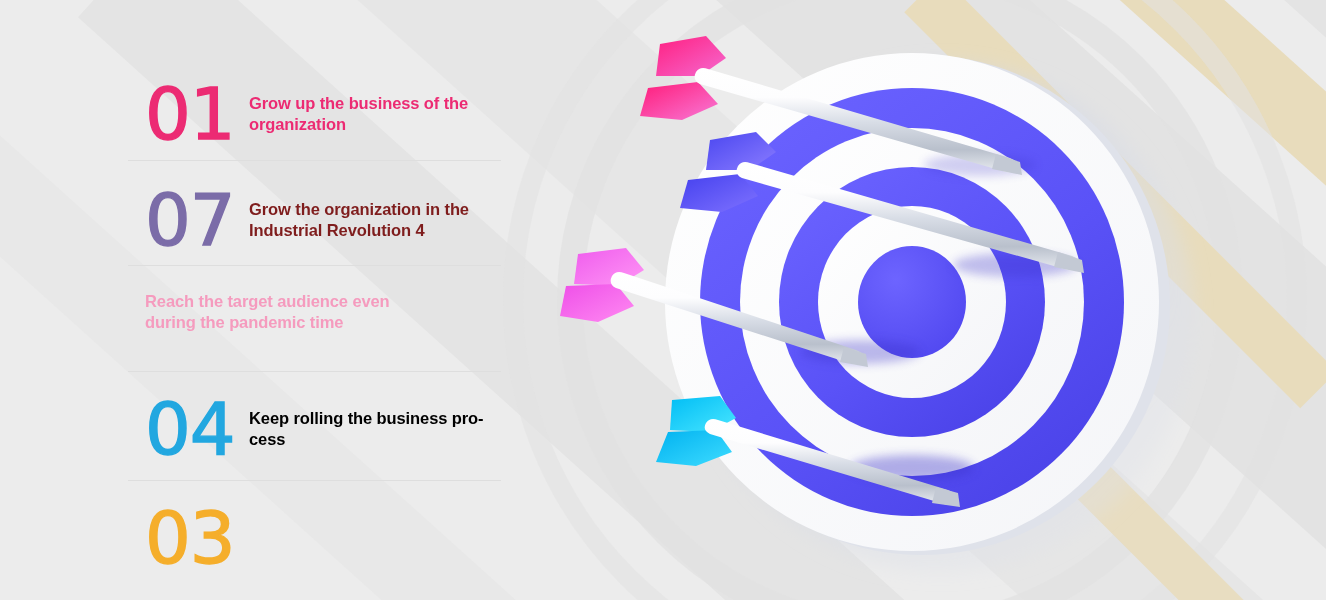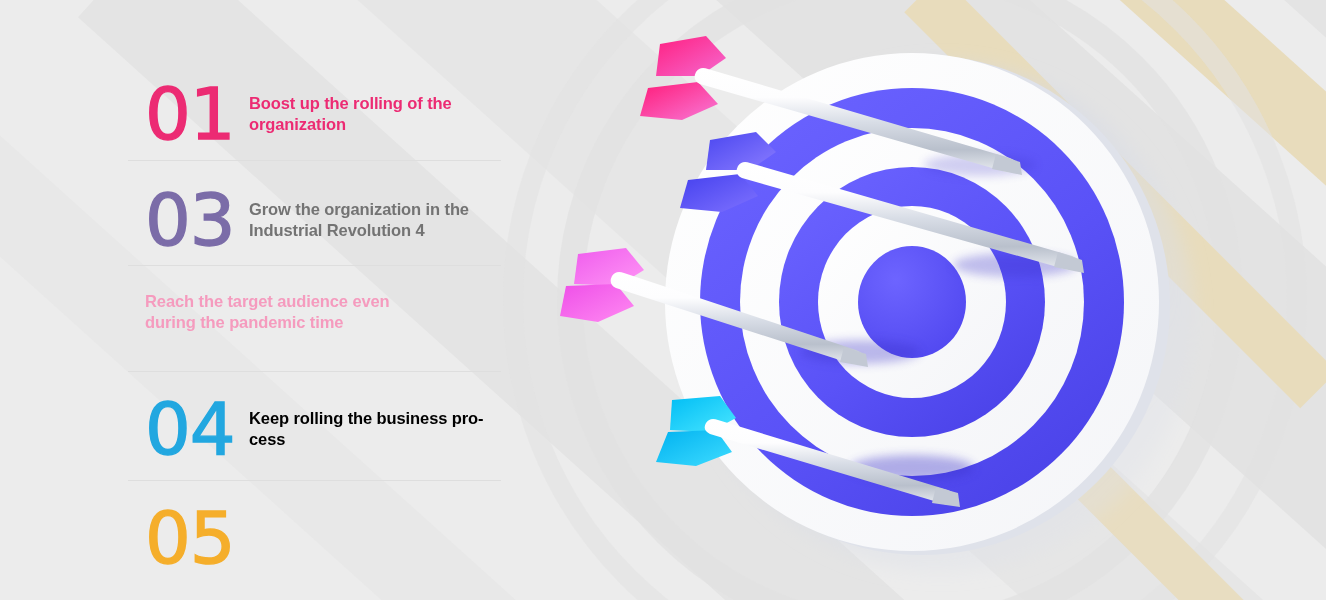--- a/index.html
+++ b/index.html
@@ -191,35 +191,35 @@
 
   <div class="list">
 
     <div class="sep" style="top:160px"></div>
     <div class="sep" style="top:265px"></div>
     <div class="sep" style="top:371px"></div>
     <div class="sep" style="top:480px"></div>
 
     <div class="row" style="top:78px">
       <div class="num" style="color:#EC2B73">01</div>
-      <div class="txt" style="color:#EC2B73">Boost up the rolling of the organization</div>
+      <div class="txt" style="color:#EC2B73">Grow up the business of the organization</div>
     </div>
 
     <div class="row" style="top:184px">
-      <div class="num" style="color:#7B6CA8">03</div>
-      <div class="txt" style="color:#737373">Grow the organization in the Industrial Revolution 4</div>
+      <div class="num" style="color:#7B6CA8">07</div>
+      <div class="txt" style="color:#7f1d1d">Grow the organization in the Industrial Revolution 4</div>
     </div>
 
     <div class="row" style="top:291px">
       <div class="txt" style="color:#F59BBE">Reach the target audience even during the pandemic time</div>
     </div>
 
     <div class="row" style="top:393px">
       <div class="num" style="color:#22A7E0">04</div>
       <div class="txt" style="color:#000000">Keep rolling the business pro-cess</div>
     </div>
 
     <div class="row" style="top:502px">
-      <div class="num" style="color:#F5AE2B">05</div>
+      <div class="num" style="color:#F5AE2B">03</div>
     </div>
 
   </div>
 </div>
 
 </body></html>

